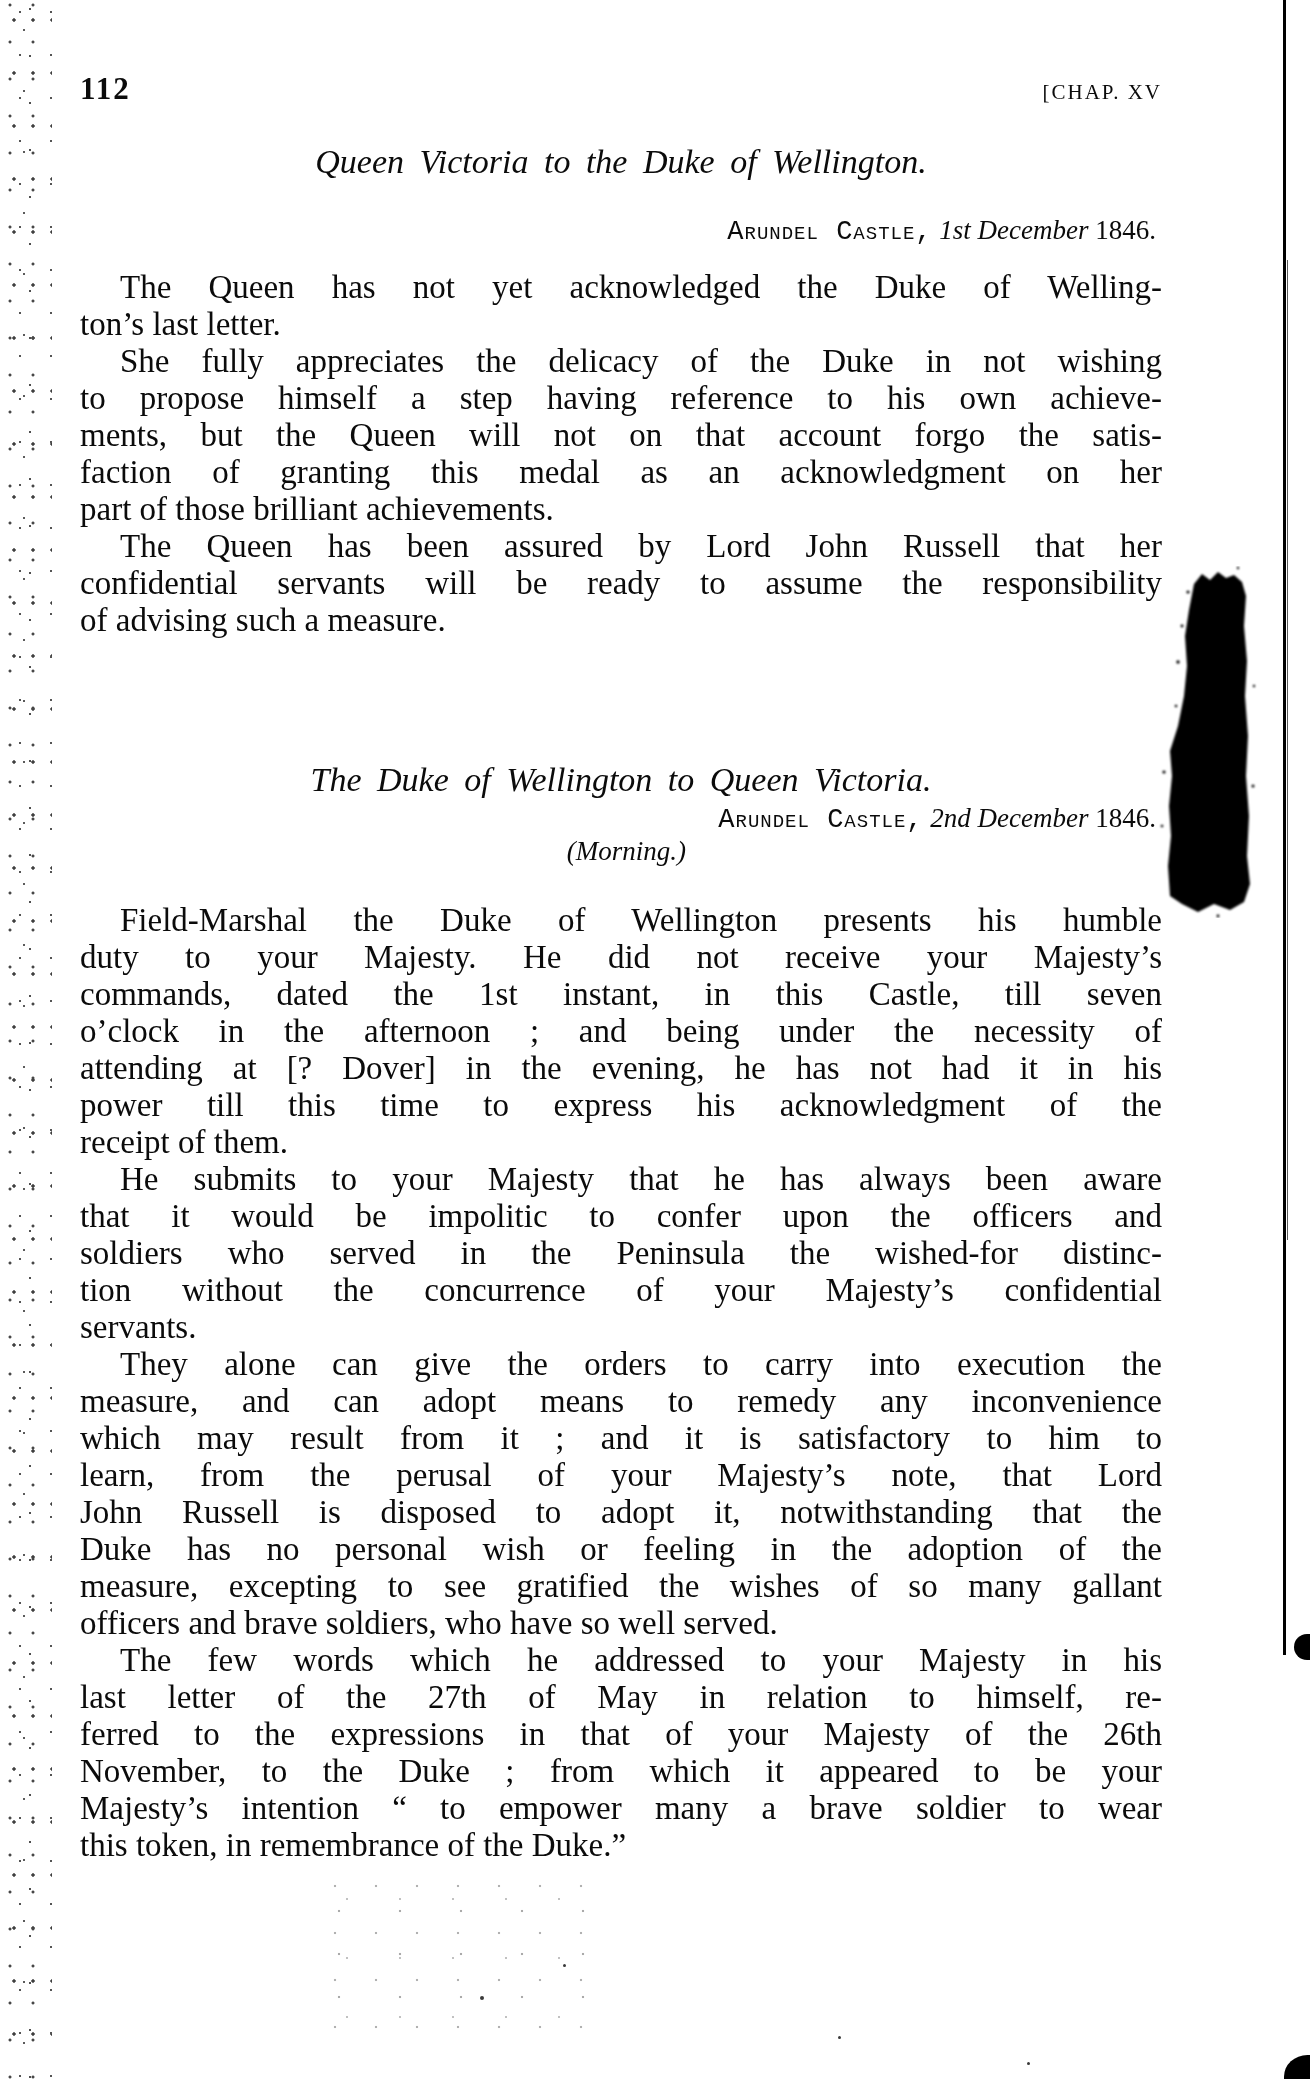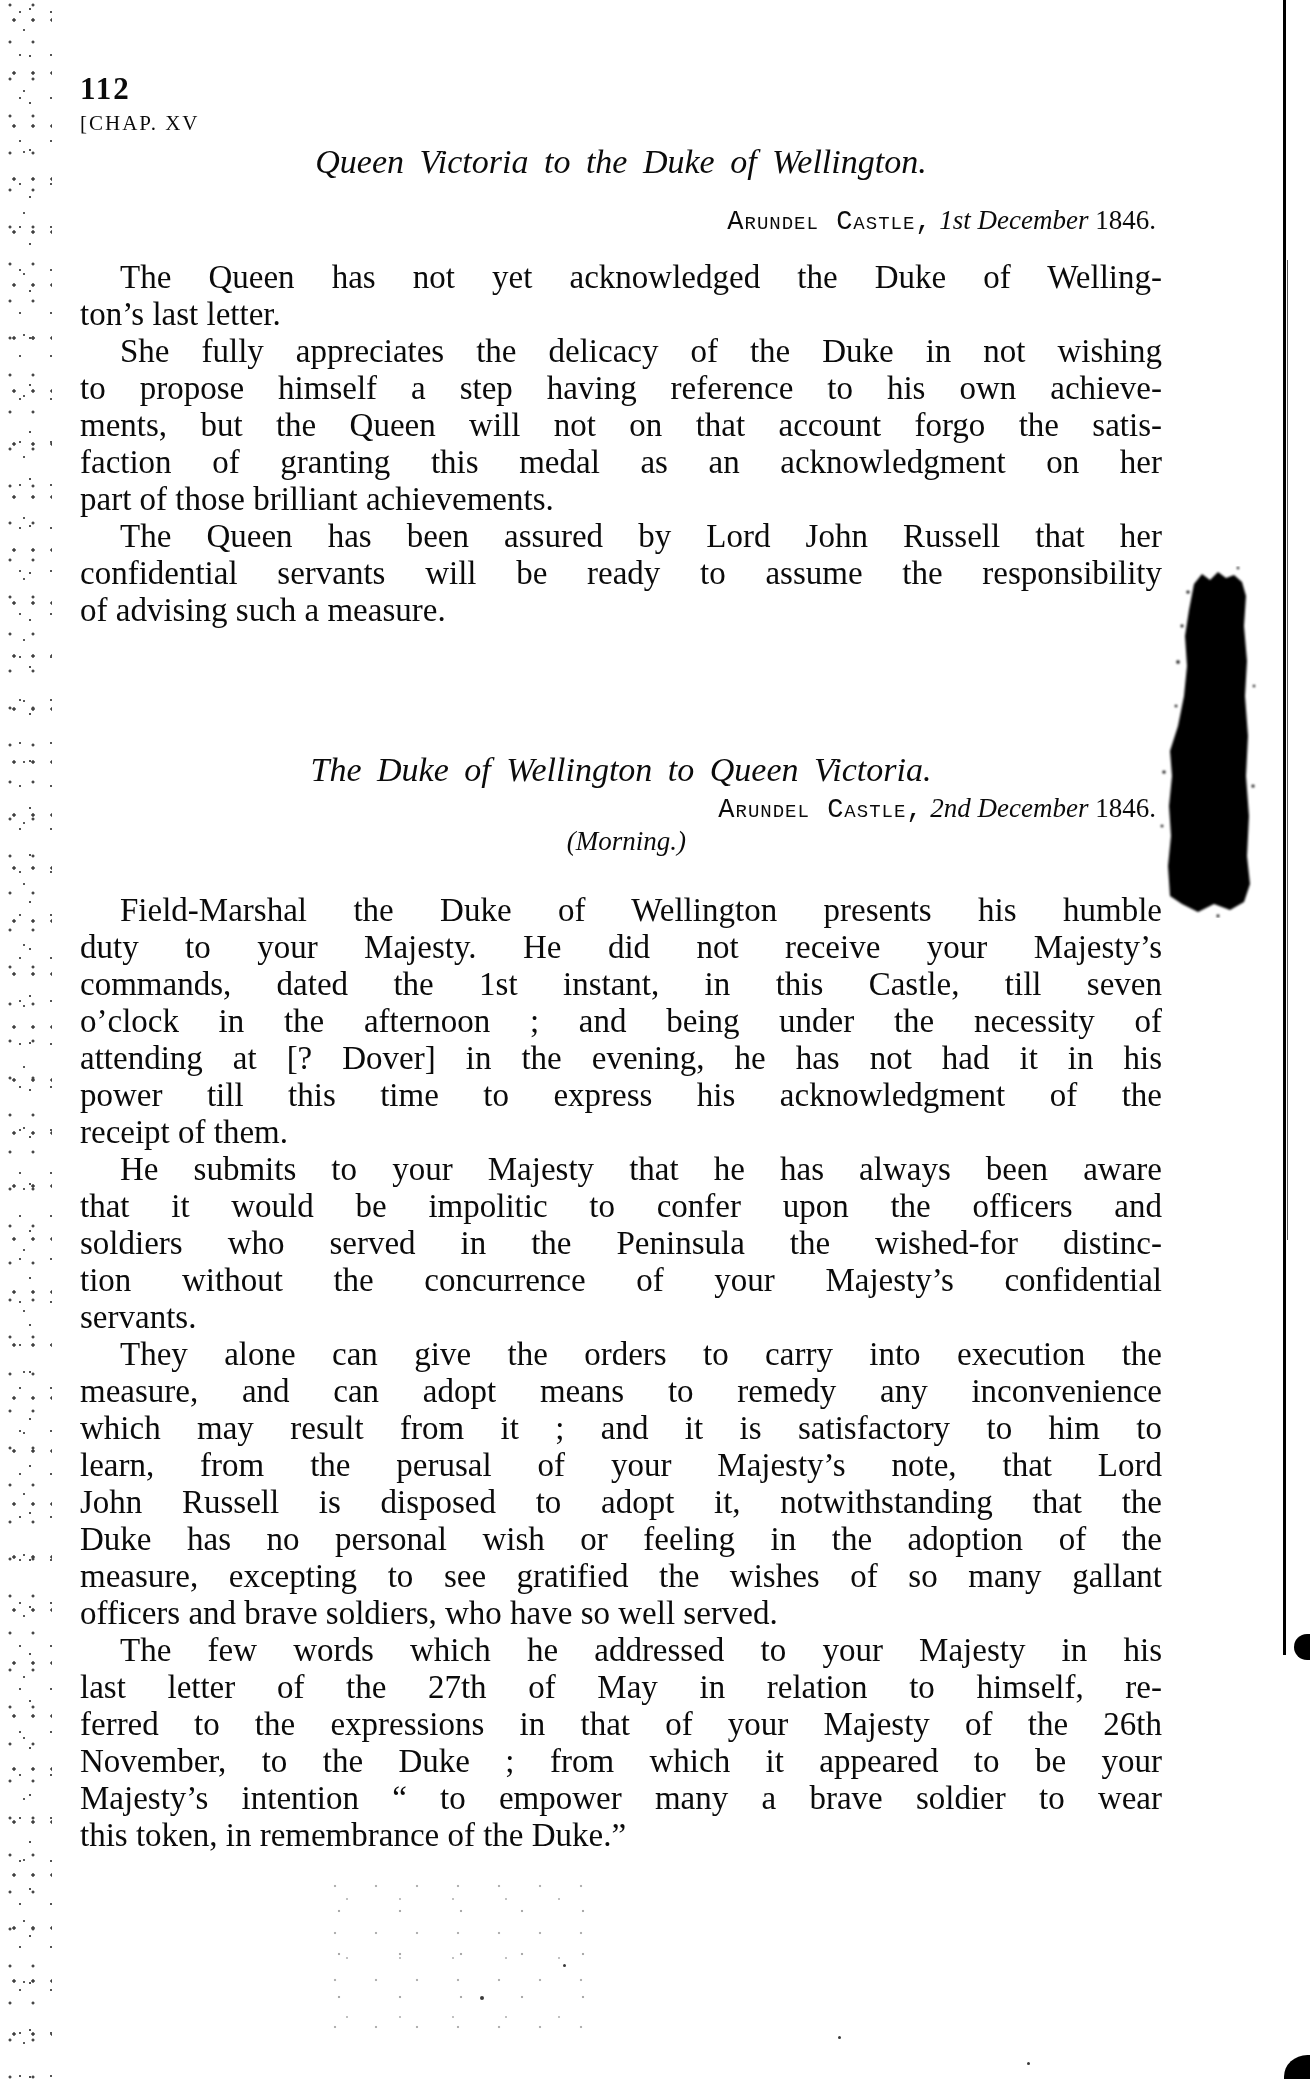--- a/index.html
+++ b/index.html
@@ -5,28 +5,28 @@
   html,body { margin:0; padding:0; background:#e8e8e8; }
   .page {
     position:relative; width:1310px; height:2079px; margin:0 auto;
     background:#ffffff; overflow:hidden;
     font-family:"Liberation Serif", serif; color:#0b0b0b;
   }
   .content { position:absolute; left:80px; top:72px; width:1082px; }
 
   
   .page-header { display:flex; justify-content:space-between; align-items:baseline;
-    height:34px; line-height:34px; margin-bottom:36px;flex-direction:column; }
+    height:34px; line-height:34px; margin-bottom:36px; }
   .page-num { font-size:31px; font-weight:bold; letter-spacing:2px; }
   .run-title { font-size:30px; letter-spacing:4px; word-spacing:22px; }
   .chap { font-size:21px; letter-spacing:2px; }
 
   
   .letter .heading { text-align:center; font-style:italic; font-size:34px;
-    line-height:40px; word-spacing:7px; margin-bottom:22px; }
+    line-height:40px; word-spacing:7px; margin-bottom:32px; }
   .letter .dateline { text-align:right; font-size:27px; line-height:32px;
     padding-right:6px; margin-bottom:21px; }
   .dl-place { font-variant:small-caps; letter-spacing:1px;font-family:Liberation Mono, monospace; }
   .dl-date { font-style:italic; }
   .dl-note { font-style:italic; padding-right:470px; line-height:30px; font-size:27px; }
   .letter:nth-of-type(2) .heading { margin-bottom:2px; }
   .letter:nth-of-type(2) .dateline { margin-bottom:36px; }
   .letter + .letter { margin-top:121px; }
 
   .paragraph { margin:0; }

